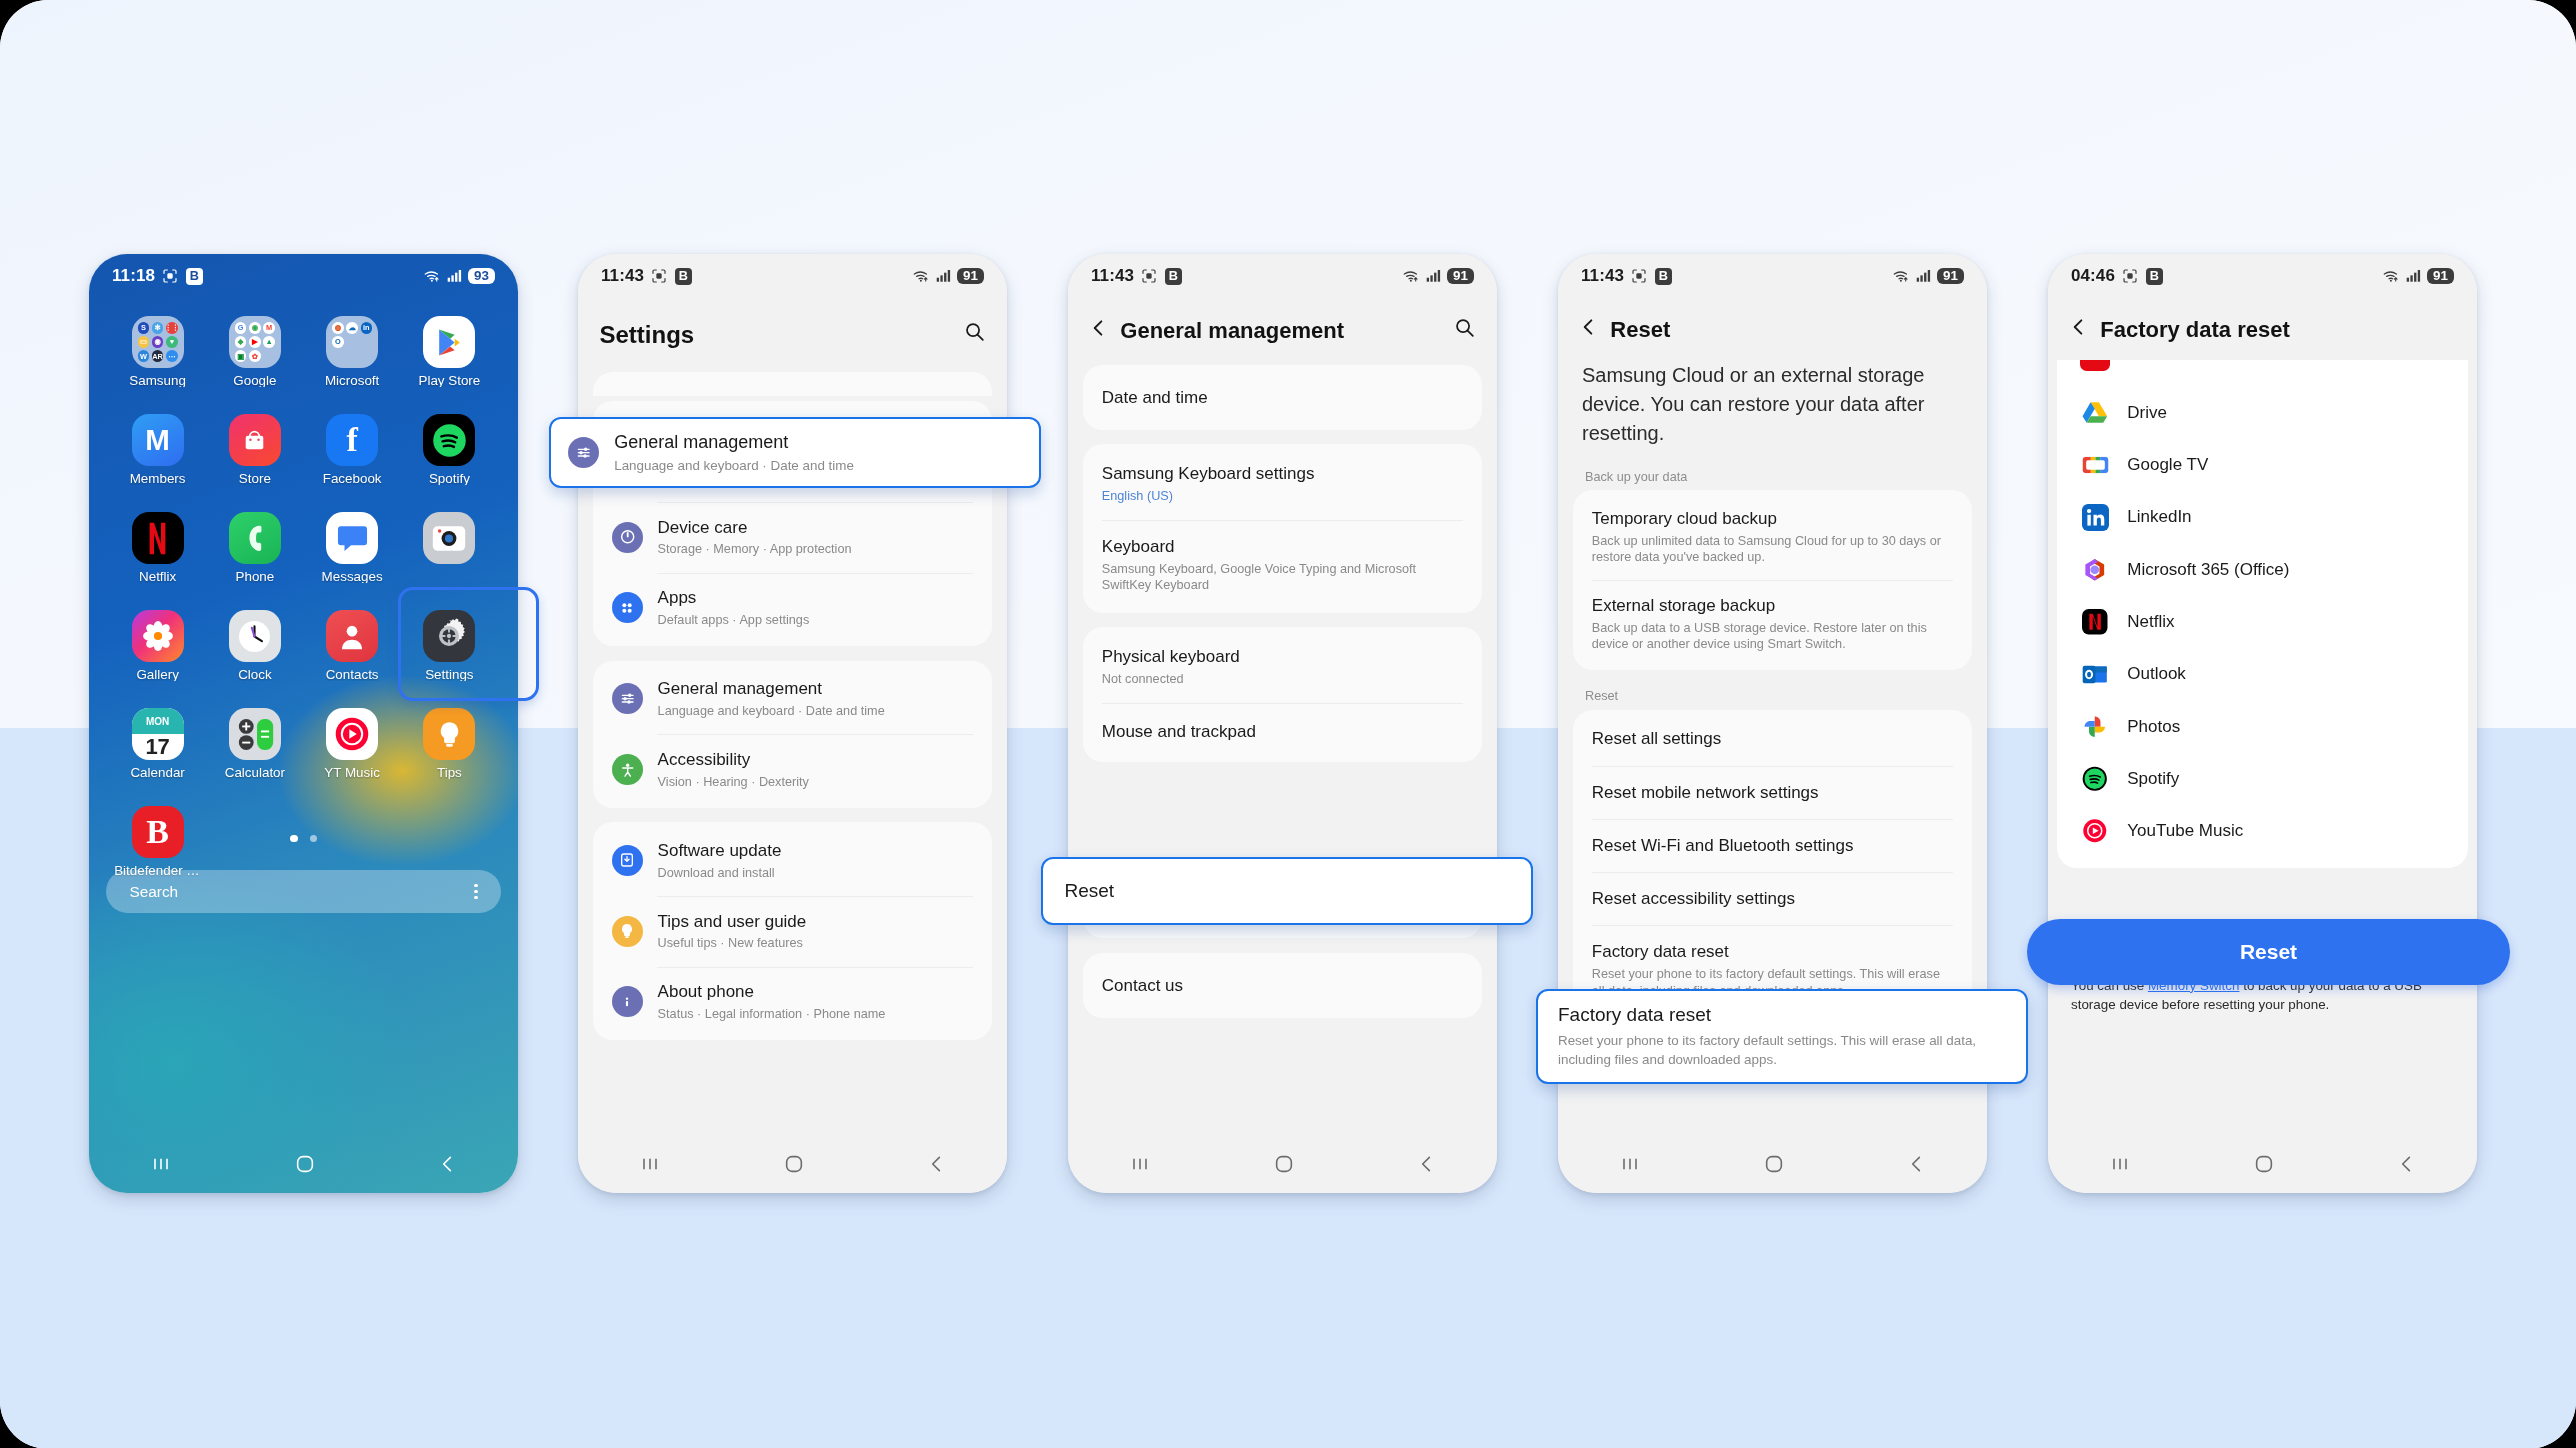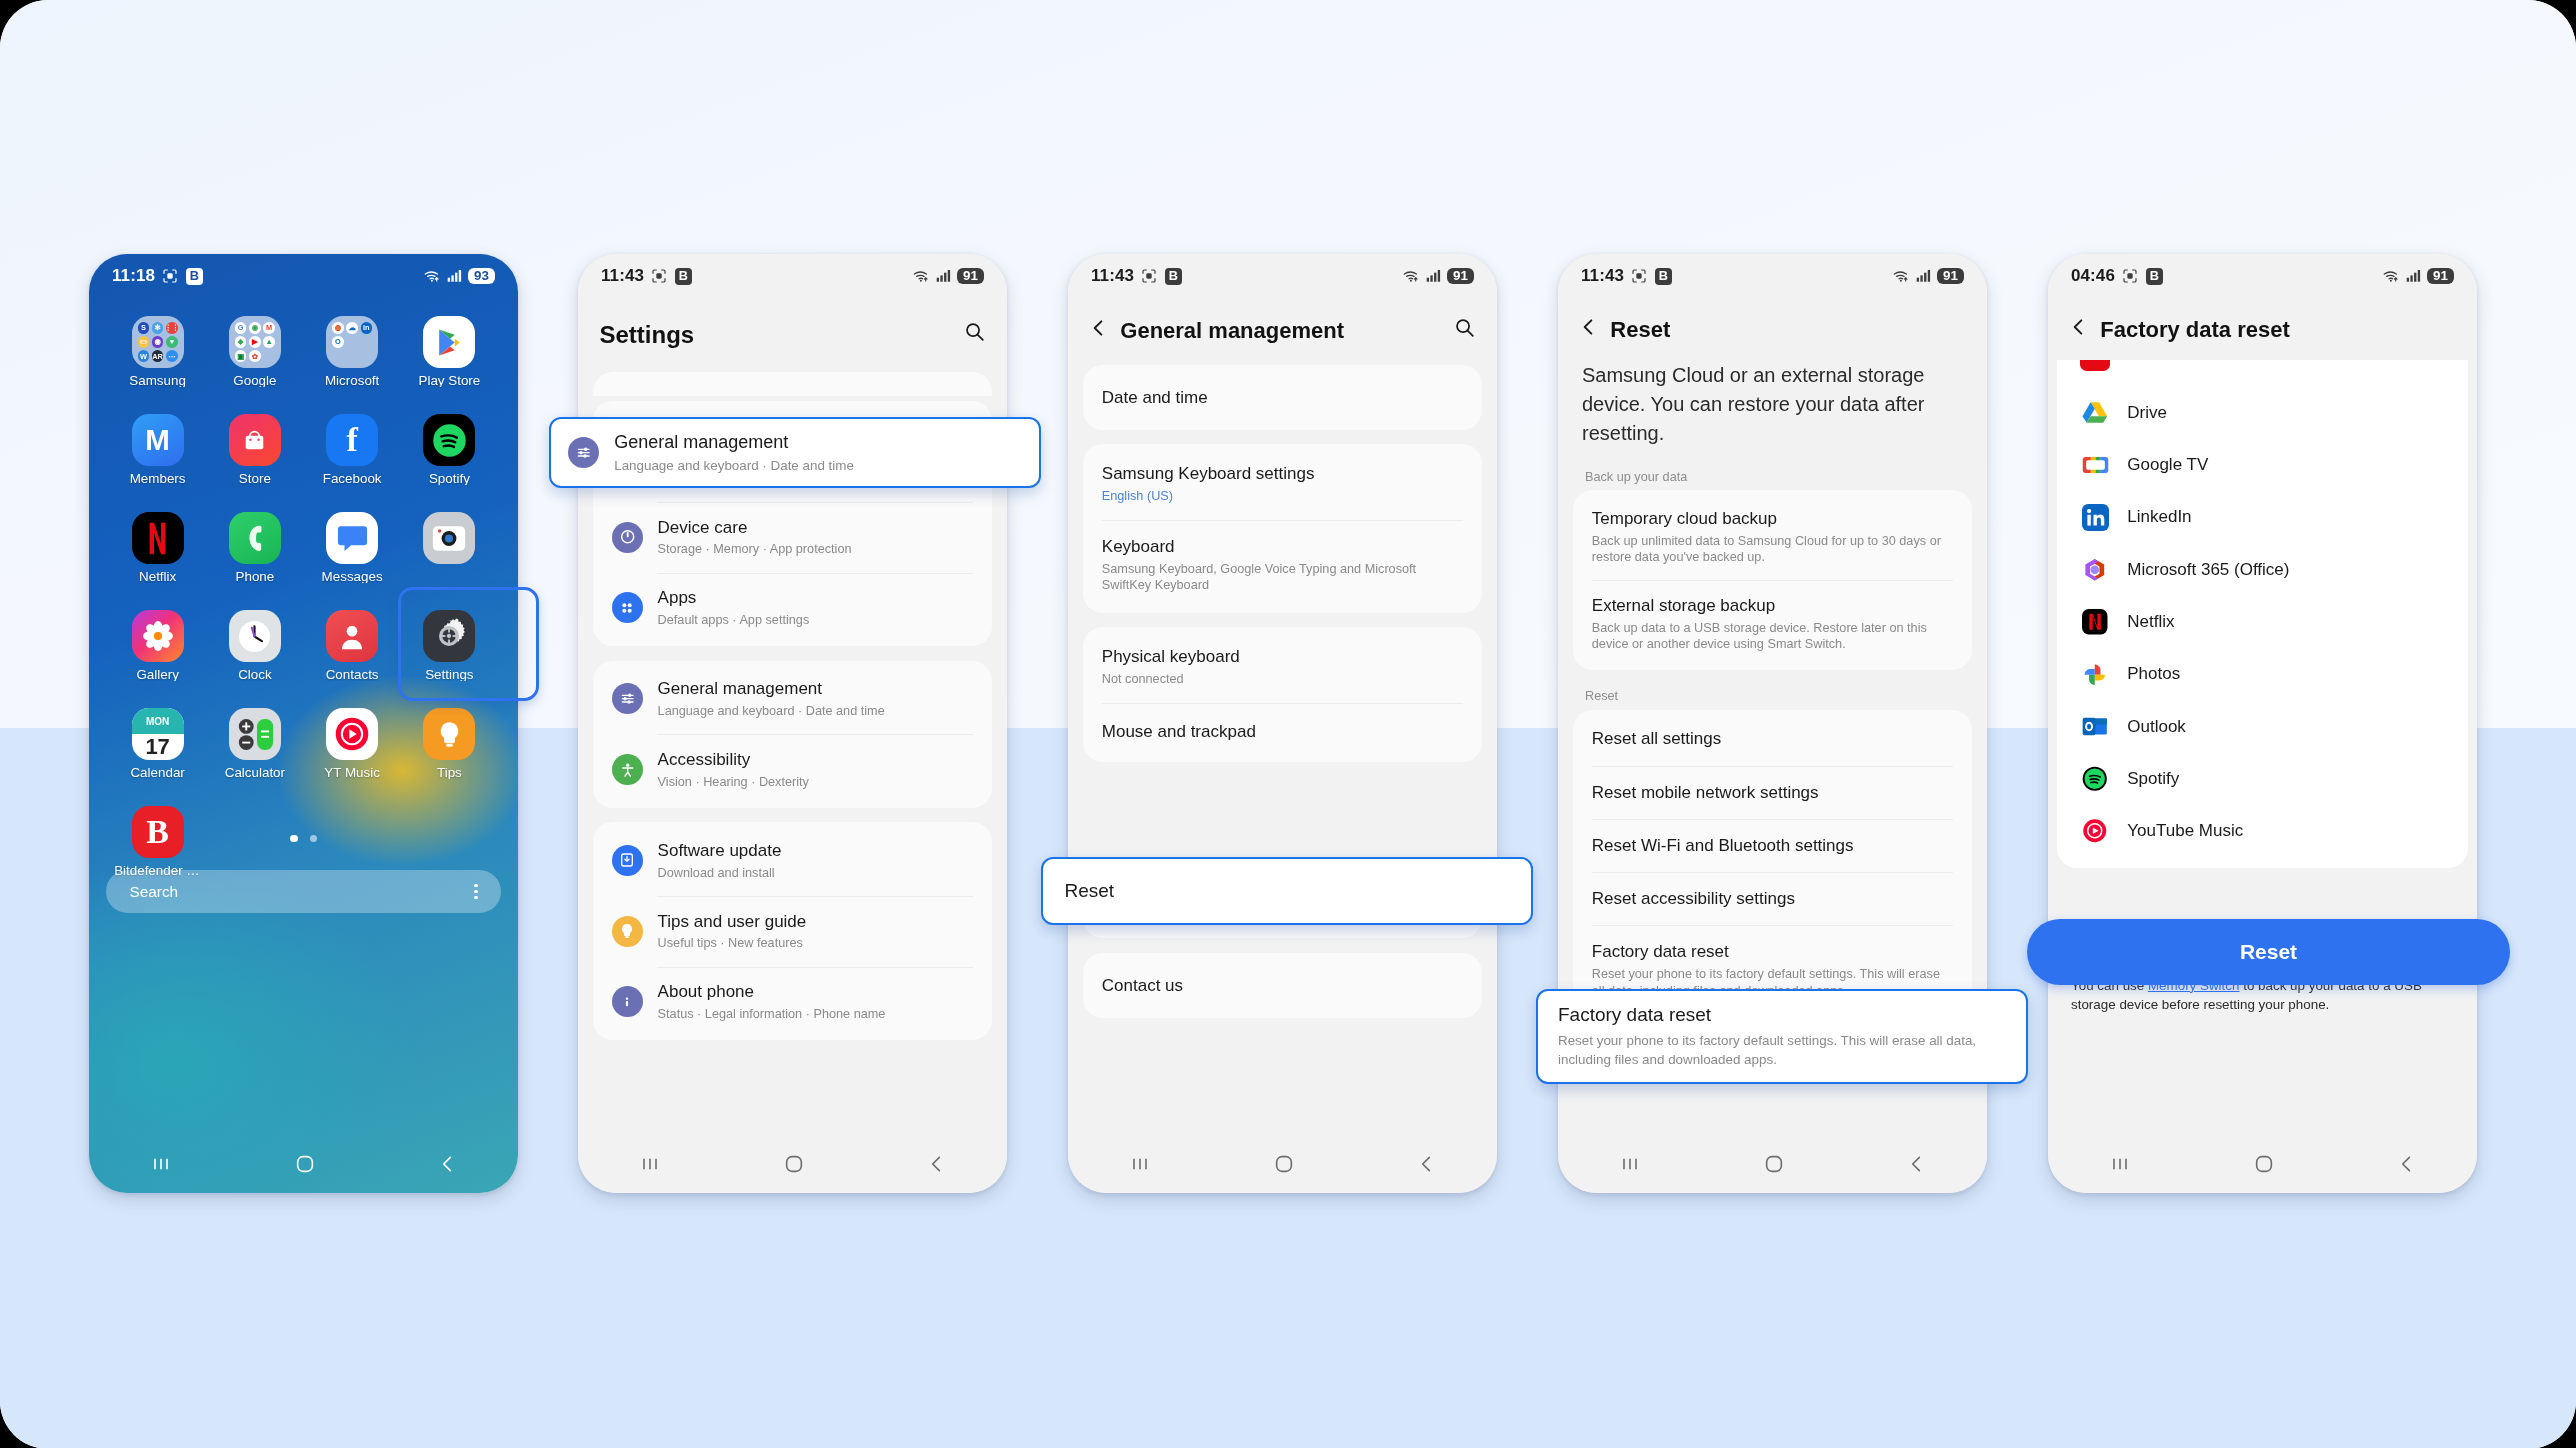--- a/index.html
+++ b/index.html
@@ -1087,46 +1087,46 @@
               <svg width="25.5" height="25.5" viewBox="0 0 38 38">
                   <rect width="38" height="38" rx="10" fill="#000"></rect>
                   <path d="M11 7h5l7 20V7h5v24h-5l-7-20v20h-5z" fill="#e50914"></path>
                 </svg>
             </div>
             <span class="app-list-lbl">Netflix</span>
           </div>
 
           <div class="app-list-row">
             <div class="app-list-ico">
-              <svg width="25.5" height="25.5" viewBox="0 0 40 40">
-                  <path d="M20 4c5 0 9 4 9 9v7h-9z" fill="#ea4335" transform="rotate(0 20 20)"></path>
-                  <path d="M36 20c0 5-4 9-9 9h-7v-9z" fill="#fbbc04"></path>
-                  <path d="M20 36c-5 0-9-4-9-9v-7h9z" fill="#34a853"></path>
-                  <path d="M4 20c0-5 4-9 9-9h7v9z" fill="#4285f4"></path>
-                </svg>
-            </div>
-            <span class="app-list-lbl">Photos</span>
-          </div>
-
-          <div class="app-list-row">
-            <div class="app-list-ico">
               <svg width="25.5" height="23" viewBox="0 0 38 34">
                   <rect x="14" y="5" width="23" height="24" rx="2" fill="#1a73e8"></rect>
                   <rect x="14" y="5" width="23" height="9" fill="#0f6cbd"></rect>
                   <rect x="1" y="4" width="19" height="26" rx="3" fill="#0364b8"></rect>
                   <ellipse cx="10.5" cy="17" rx="6" ry="7" fill="#fff"></ellipse>
                   <ellipse cx="10.5" cy="17" rx="3" ry="4" fill="#0364b8"></ellipse>
                 </svg>
             </div>
             <span class="app-list-lbl">Outlook</span>
           </div>
 
           <div class="app-list-row">
             <div class="app-list-ico">
               <svg width="25.5" height="25.5" viewBox="0 0 40 40">
+                  <path d="M20 4c5 0 9 4 9 9v7h-9z" fill="#ea4335" transform="rotate(0 20 20)"></path>
+                  <path d="M36 20c0 5-4 9-9 9h-7v-9z" fill="#fbbc04"></path>
+                  <path d="M20 36c-5 0-9-4-9-9v-7h9z" fill="#34a853"></path>
+                  <path d="M4 20c0-5 4-9 9-9h7v9z" fill="#4285f4"></path>
+                </svg>
+            </div>
+            <span class="app-list-lbl">Photos</span>
+          </div>
+
+          <div class="app-list-row">
+            <div class="app-list-ico">
+              <svg width="25.5" height="25.5" viewBox="0 0 40 40">
                   <circle cx="20" cy="20" r="19" fill="#000"></circle>
                   <circle cx="20" cy="20" r="16" fill="#1ed760"></circle>
                   <path d="M12 16c6-1.7 12-1.3 16.5 1.3M13 21c5-1.4 10-1 13.5 1.1M14 26c4-1.1 8-.8 10.5.8" stroke="#000" stroke-width="2.6" fill="none" stroke-linecap="round"></path>
                 </svg>
             </div>
             <span class="app-list-lbl">Spotify</span>
           </div>
 
           <div class="app-list-row">
             <div class="app-list-ico">

